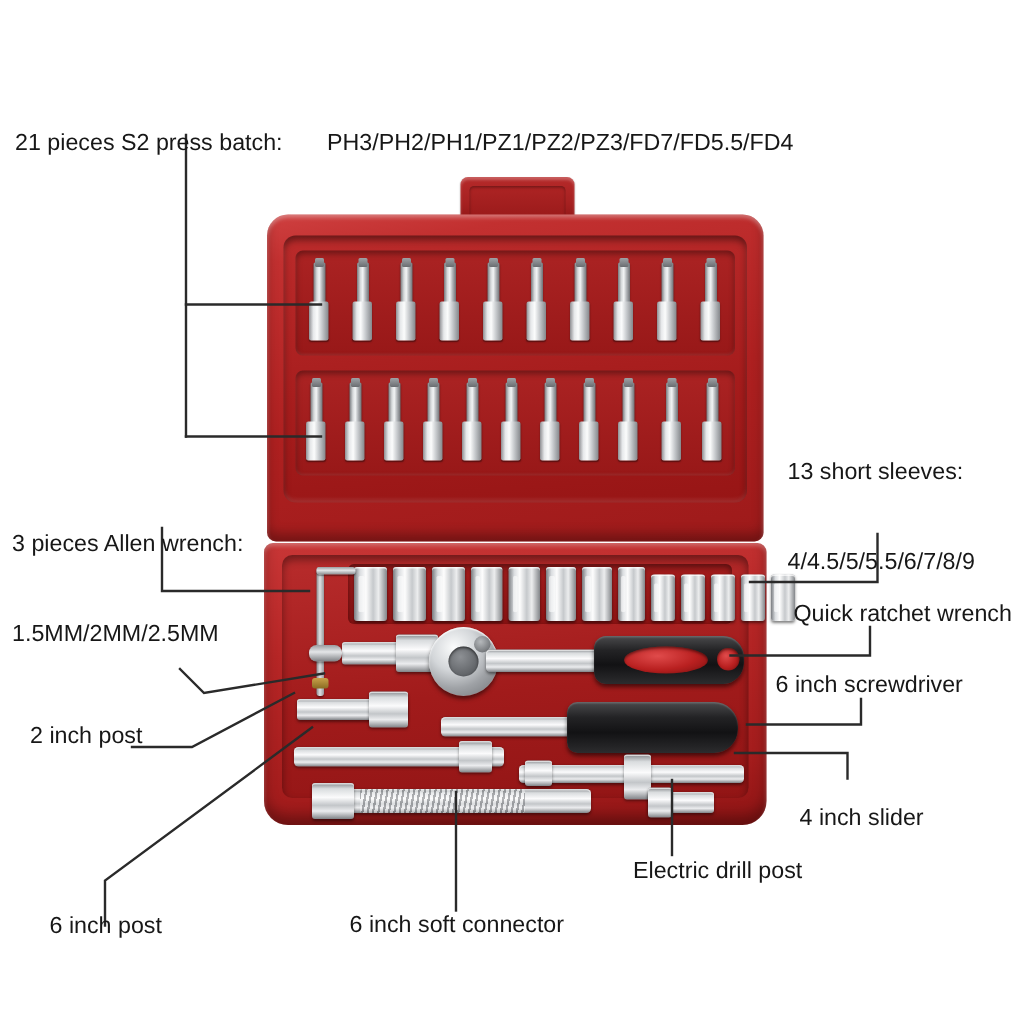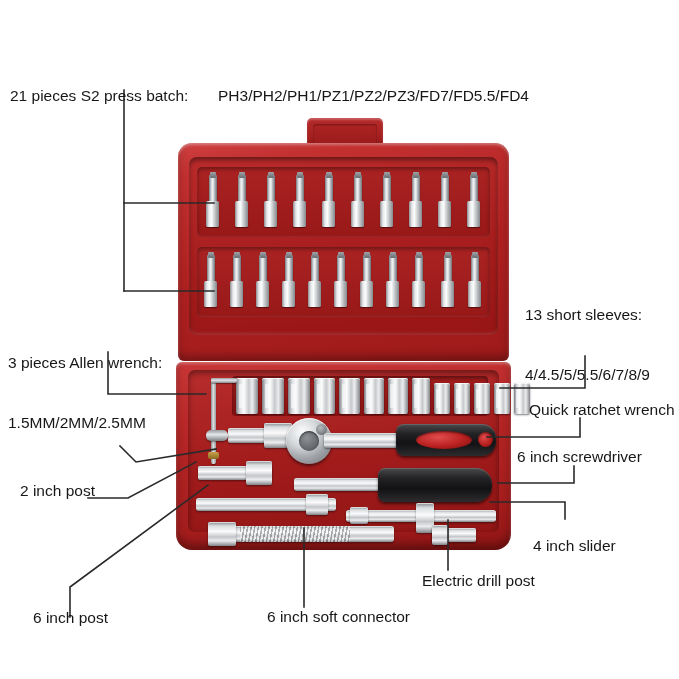--- a/index.html
+++ b/index.html
@@ -370,19 +370,19 @@
     <span class="l">4/4.5/5/5.5/6/7/8/9</span>
   </div>
 
   <div class="ann" style="left:8px;top:313px;">
     <span class="l">3 pieces Allen wrench:</span>
     <span class="l">1.5MM/2MM/2.5MM</span>
   </div>
 
   <div class="ann" style="left:20px;top:481px;">2 inch post</div>
   <div class="ann" style="left:33px;top:608px;">6 inch post</div>
-  <div class="ann" style="left:233px;top:607px;margin-left:34px;">6 inch soft connector</div>
+  <div class="ann" style="left:233px;top:607px;">6 inch soft connector</div>
   <div class="ann" style="left:422px;top:571px;">Electric drill post</div>
   <div class="ann" style="left:533px;top:536px;">4 inch slider</div>
   <div class="ann" style="left:517px;top:447px;">6 inch screwdriver</div>
   <div class="ann" style="left:529px;top:400px;">Quick ratchet wrench</div>
 
 </div>
 
 </body></html>

